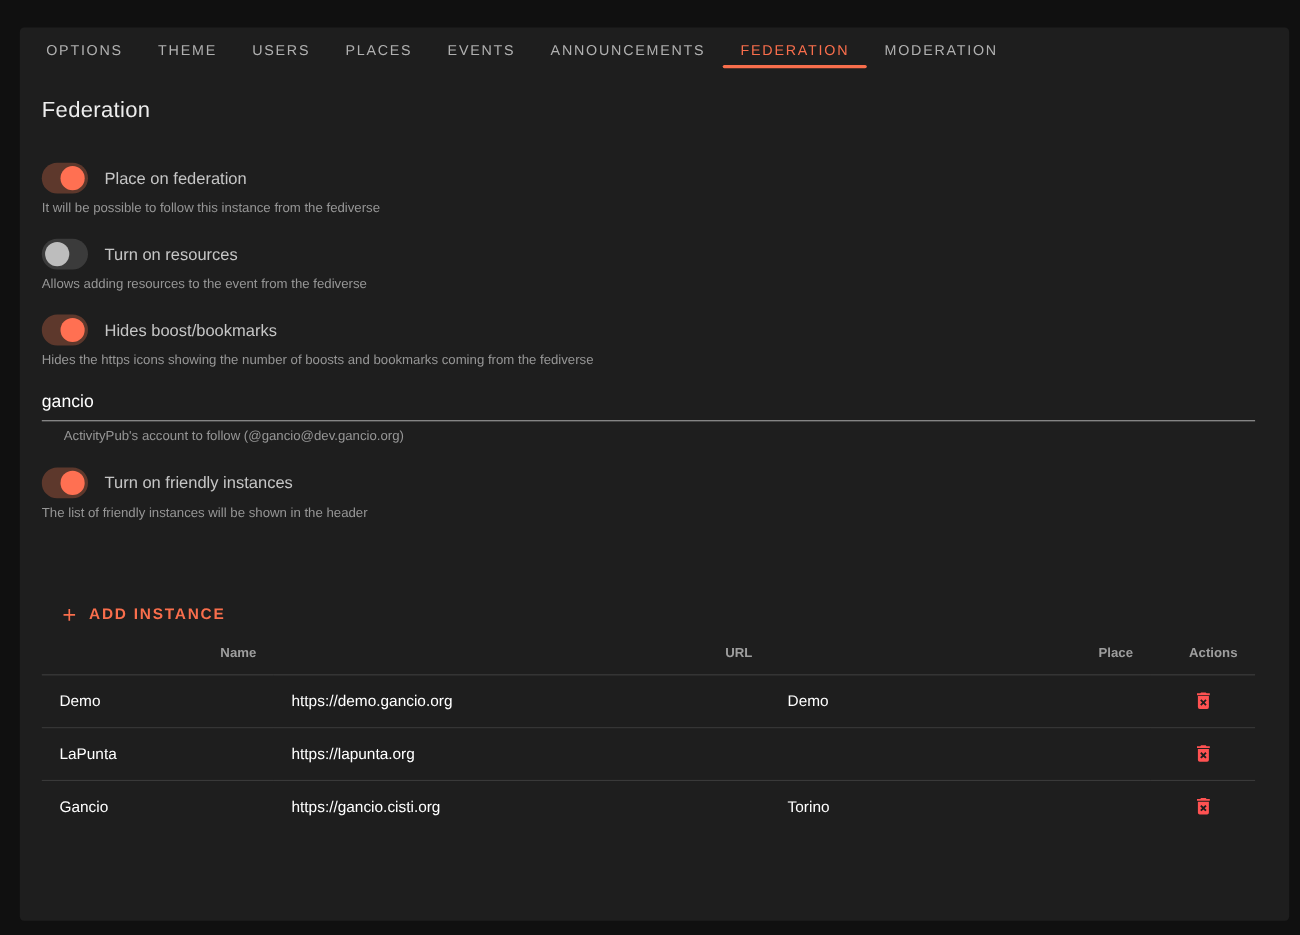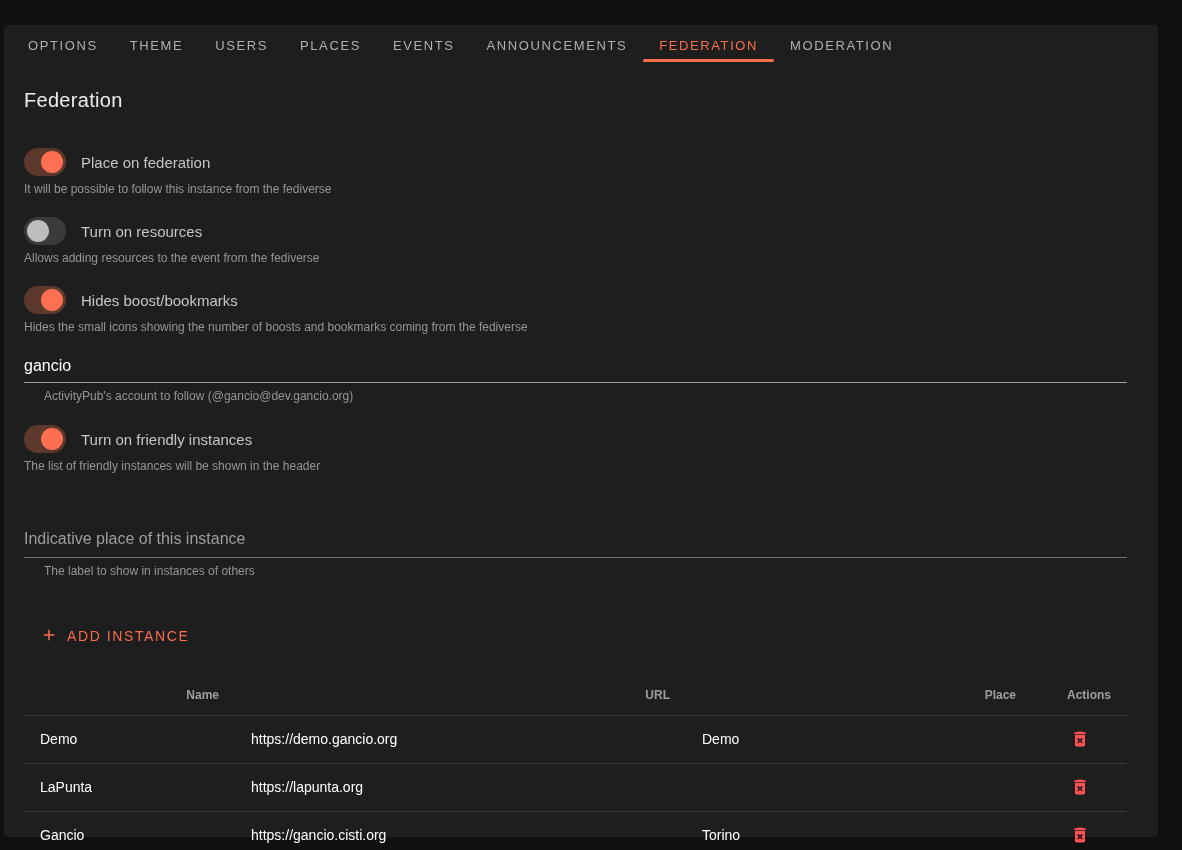--- a/index.html
+++ b/index.html
@@ -4,21 +4,21 @@
 <style>
   * { box-sizing: border-box; margin: 0; padding: 0; }
   html, body {
     width: 1182px; height: 850px;
     background: #101010;
     font-family: "Liberation Sans", sans-serif;
     overflow: hidden;
   }
   .card {
     position: absolute;
-    left: 4px; top: 25px;
+    left: 18px; top: 25px;
     width: 1154px; height: 812px;
     background: #1e1e1e;
     border-radius: 4px;
   }
   
   .tabs {
     display: flex;
     align-items: flex-start;
     padding: 4px 0 0 8px;
     height: 36px;
@@ -79,25 +79,25 @@
     color: #ffffff;
     font-size: 16px; font-family: "Liberation Sans", sans-serif;
     padding: 2px 0 7px;
   }
   .field.placeholder-field input { border-bottom-color: #707070; padding: 6px 0 9px; }
   .field input::placeholder { color: #9e9e9e; opacity: 1; }
   .field-hint { font-size: 12px; color: #969696; margin-top: 6px; margin-left: 20px; }
   .spacer-lg { height: 30px; }
   
   .add-btn {
-    display: inline-flex; align-items: flex-end; gap: 9px;
+    display: inline-flex; align-items: flex-start; gap: 9px;
     background: none; border: none; cursor: pointer;
-    margin: 26px 0 31px 16px;
+    margin: 26px 0 4px 16px;
     color: #f96e4c;
-    font-size: 14px; font-weight: 400;
+    font-size: 14px; font-weight: 700;
     letter-spacing: 1.6px;
     font-family: "Liberation Sans", sans-serif;
   }
   .add-btn svg { display: block; }
   
   table.instances {
     width: 100%;
     border-collapse: collapse;
     table-layout: fixed;
   }
@@ -167,44 +167,40 @@
       <div class="setting-hint">Allows adding resources to the event from the fediverse</div>
     </div>
 
     <div class="setting">
       <div class="setting-row">
         <div class="switch on">
             <div class="thumb"></div>
           </div>
         <span class="setting-label">Hides boost/bookmarks</span>
       </div>
-      <div class="setting-hint">Hides the small icons showing the number of boosts and bookmarks coming from the fediverse</div>
+      <div class="setting-hint">Hides the https icons showing the number of boosts and bookmarks coming from the fediverse</div>
     </div>
 
     <div class="field">
       <input type="text" value="gancio" style="">
       <div class="field-hint">ActivityPub's account to follow (@gancio@dev.gancio.org)</div>
     </div>
 
     <div class="setting">
       <div class="setting-row">
         <div class="switch on">
             <div class="thumb"></div>
           </div>
         <span class="setting-label">Turn on friendly instances</span>
       </div>
       <div class="setting-hint">The list of friendly instances will be shown in the header</div>
     </div>
 
     <div class="spacer-lg"></div>
 
-    <div class="field placeholder-field">
-      <input type="text" placeholder="Indicative place of this instance" style="">
-      <div class="field-hint">The label to show in instances of others</div>
-    </div>
 
     <button class="add-btn">
       <span>
         <svg width="18" height="18" viewBox="0 0 24 24">
             <path fill="#f96e4c" d="M19,13H13V19H11V13H5V11H11V5H13V11H19V13Z"></path>
           </svg>
       </span>
       <span>ADD INSTANCE</span>
     </button>
 

